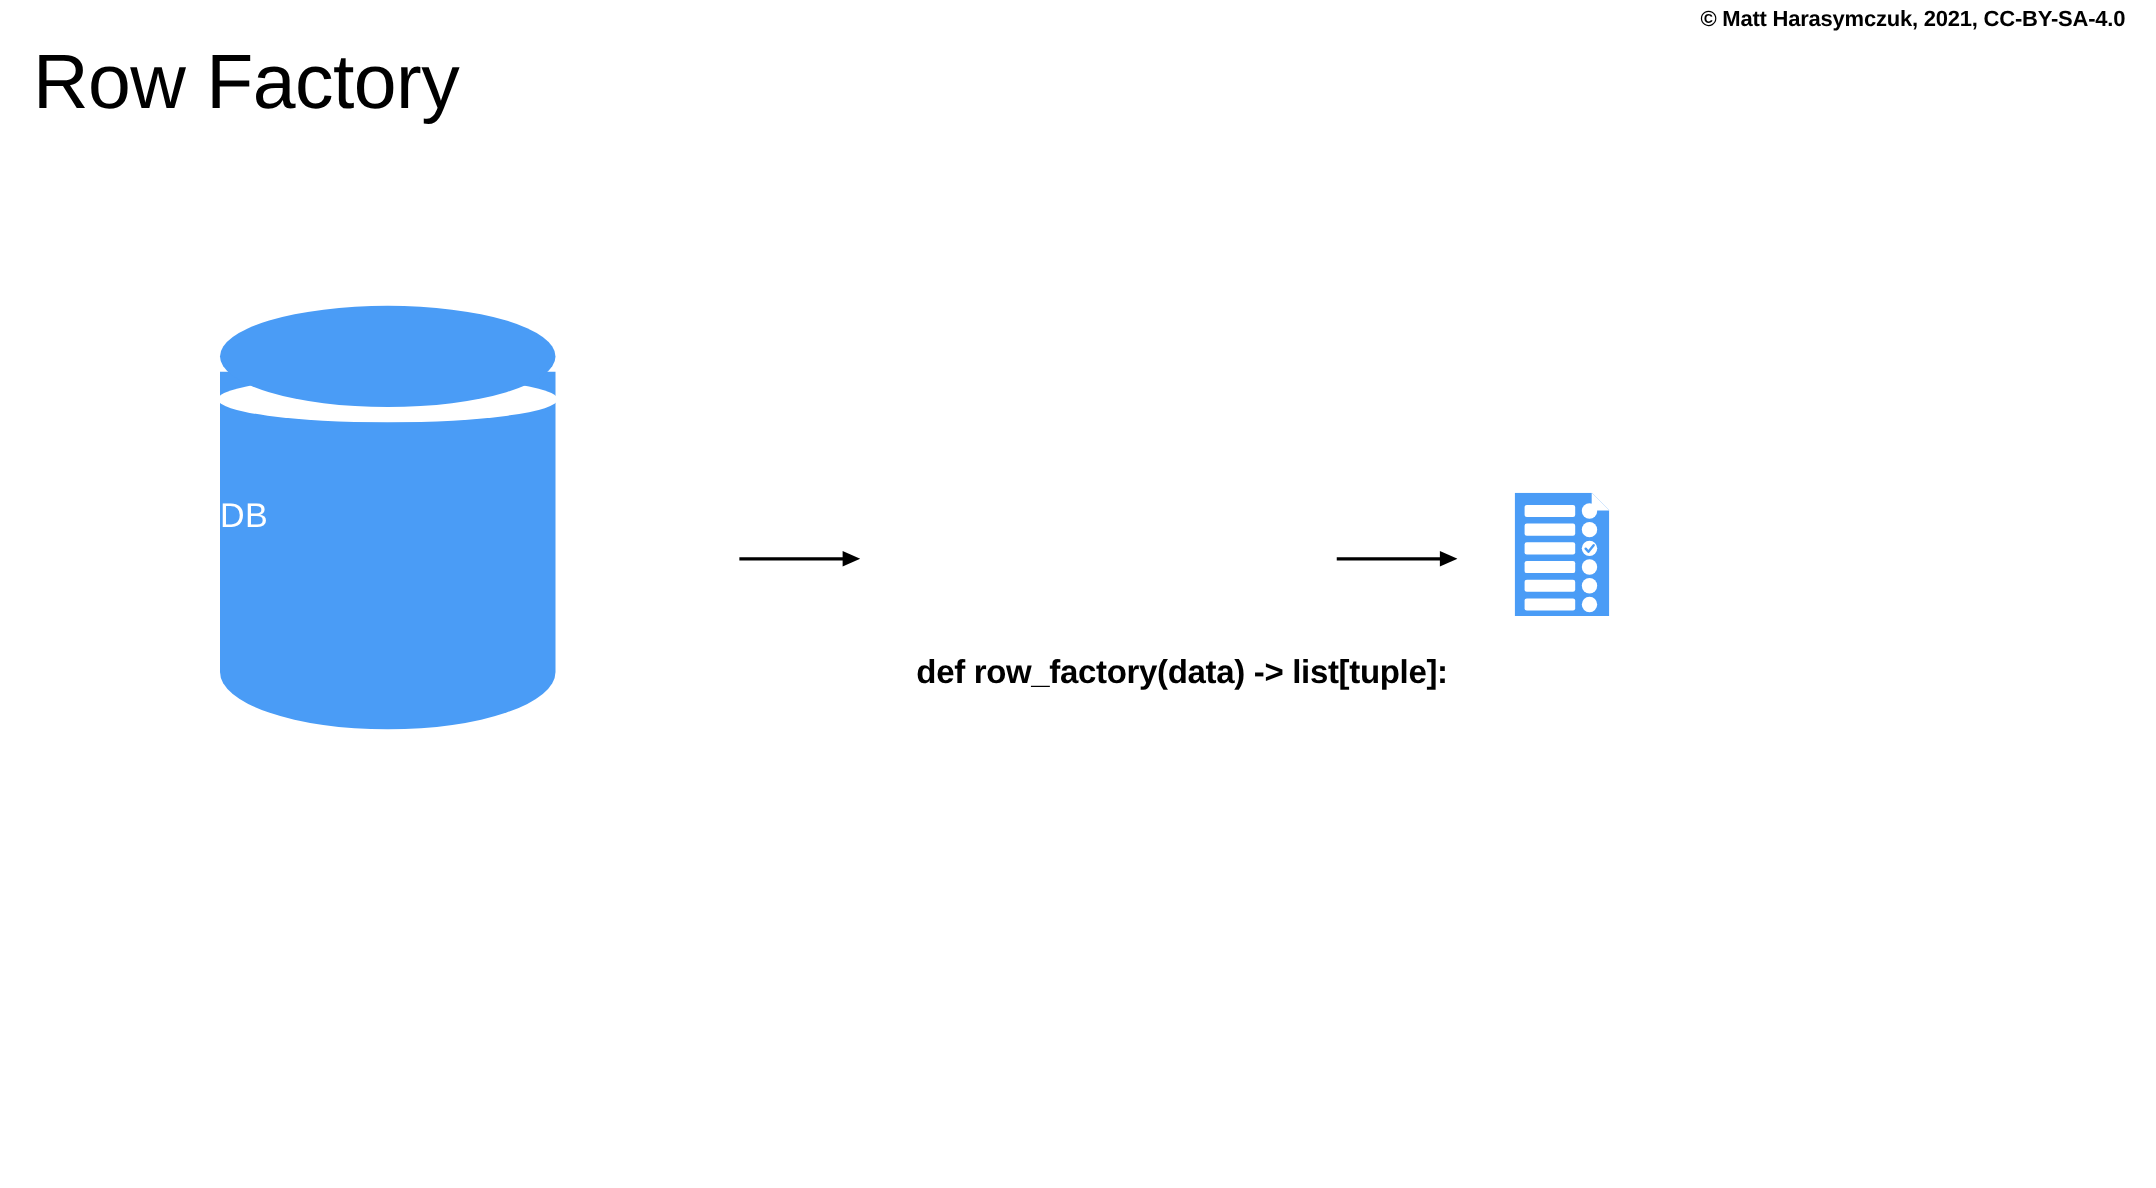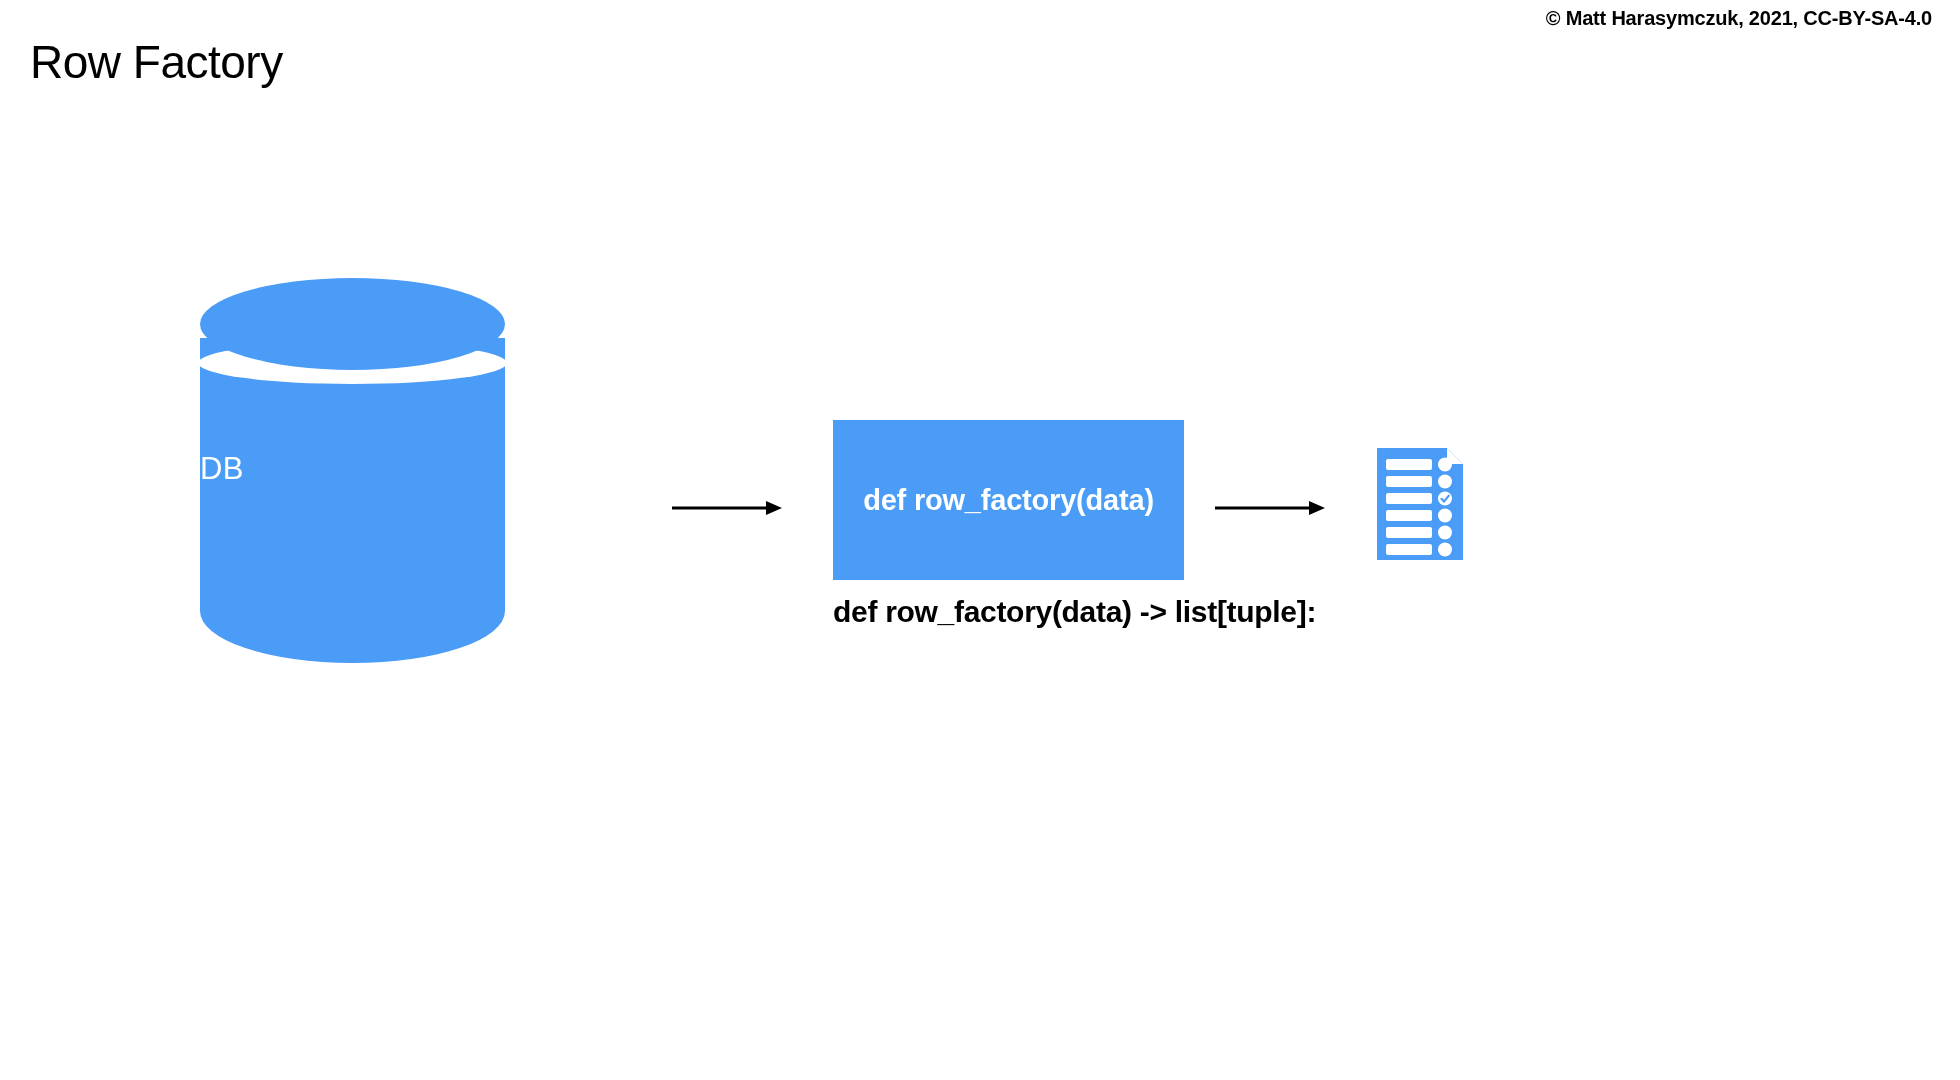--- a/index.html
+++ b/index.html
@@ -30,21 +30,21 @@
     color: #000000;
     letter-spacing: -0.2px;
     white-space: nowrap;
   }
 
   
   .slide-title {
     position: absolute;
     left: 30px;
     top: 38px;
-    font-size: 46px;
+    font-size: 70px;
     font-weight: 500;
     color: #000000;
     letter-spacing: -0.5px;
     line-height: 1.05;
     white-space: nowrap;
   }
 
   
   .db-shape {
     position: absolute;
@@ -162,23 +162,20 @@
     <div class="db-label">DB</div>
   </div>
 
   <div class="arrow" style="left:672px; top:498px; width:110px;">
     <svg width="110" height="20" viewBox="0 0 110 20" xmlns="http://www.w3.org/2000/svg">
       <line x1="0" y1="10" x2="96" y2="10" stroke="#000000" stroke-width="3"></line>
       <polygon points="94,3 110,10 94,17" fill="#000000"></polygon>
     </svg>
   </div>
 
-  <div class="fn-box">
-    <span class="fn-box-label">def row_factory(data)</span>
-  </div>
 
   <div class="arrow" style="left:1215px; top:498px; width:110px;">
     <svg width="110" height="20" viewBox="0 0 110 20" xmlns="http://www.w3.org/2000/svg">
       <line x1="0" y1="10" x2="96" y2="10" stroke="#000000" stroke-width="3"></line>
       <polygon points="94,3 110,10 94,17" fill="#000000"></polygon>
     </svg>
   </div>
 
   <div class="doc-icon">
     <svg width="86" height="112" viewBox="0 0 86 112" xmlns="http://www.w3.org/2000/svg">

